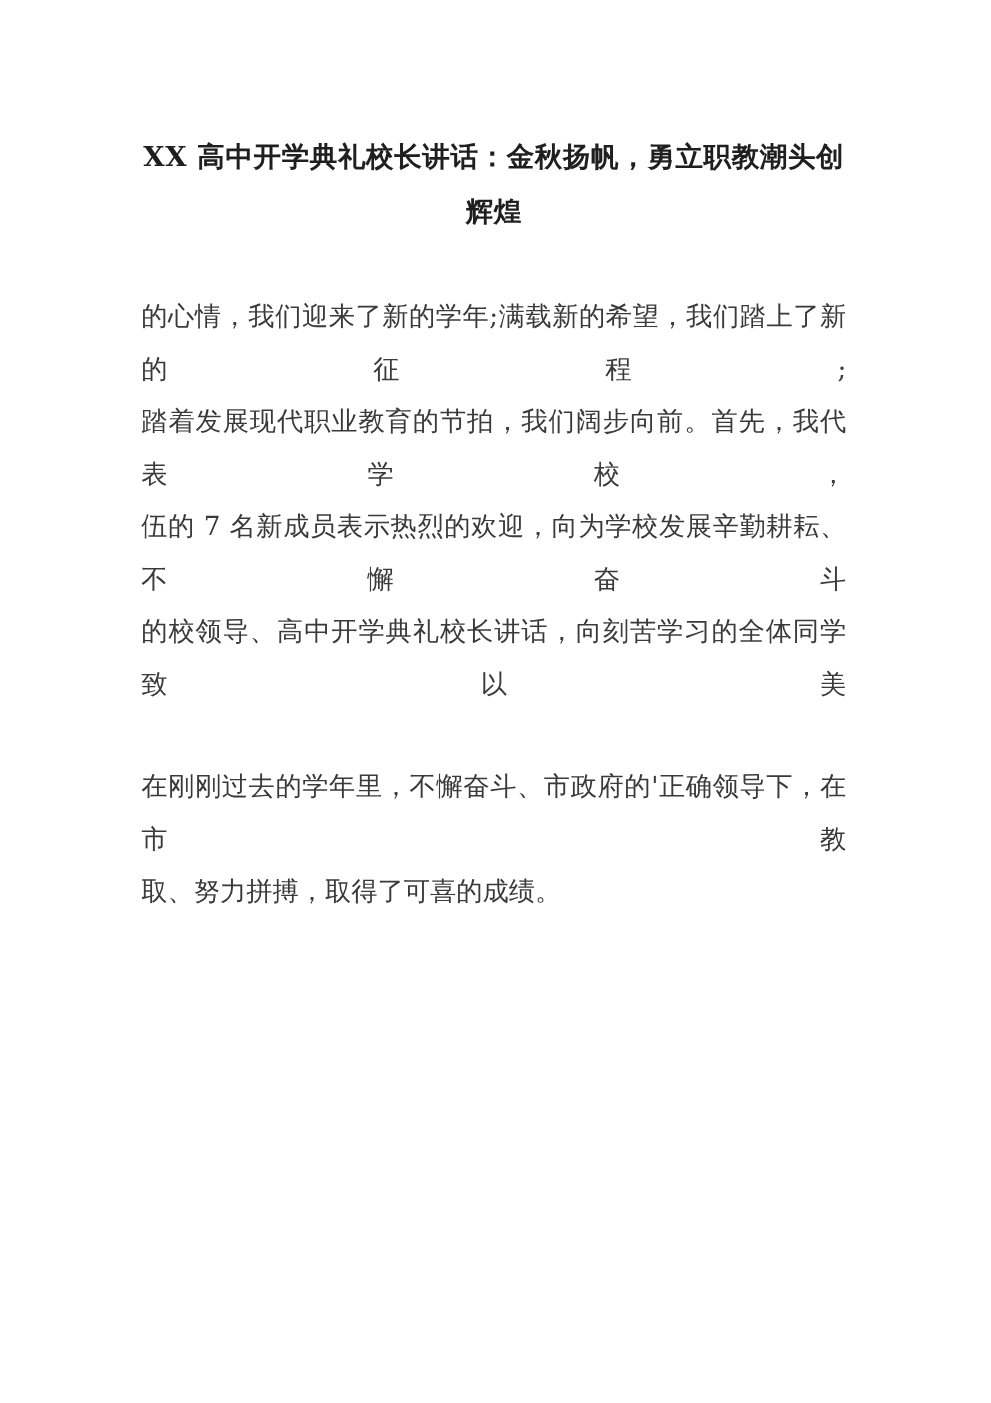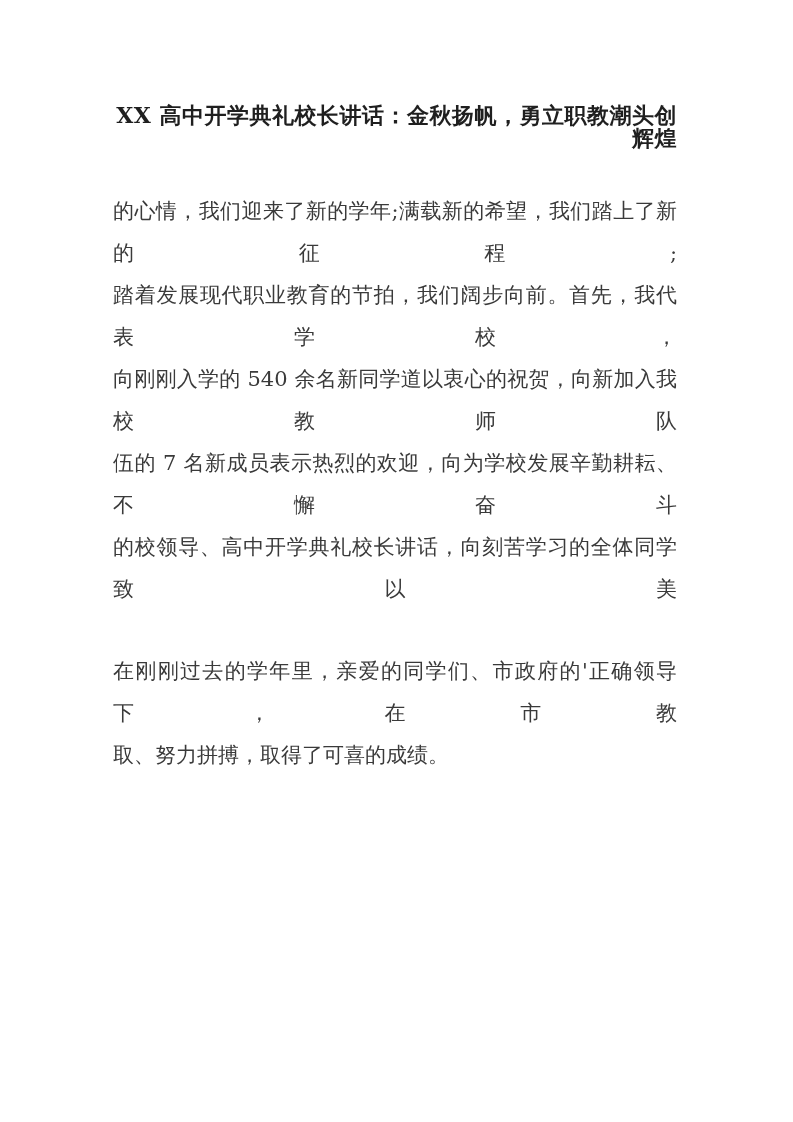--- a/index.html
+++ b/index.html
@@ -17,23 +17,23 @@
     height: 1122px;
     background: var(--bg);
     box-sizing: border-box;
     padding: 104px 116px 0 113px;
     font-family: "DejaVu Serif", "Liberation Serif", serif;
     color: var(--text);
     overflow: hidden;
   }
   .doc-title {
     font-size: 22px;
-    line-height: 23px;
+    line-height: 44px;
     font-weight: bold;
-    text-align: right;
+    text-align: center;
     margin: 0 0 40px 0;
     color: var(--title);
     letter-spacing: 0.5px;
   }
   .para {
     margin: 0 0 40px 0;
   }
   .line {
     font-size: 21px;
     line-height: 42px;
@@ -48,22 +48,21 @@
 </style>
 </head>
 <body>
 
 <div class="page">
   <h1 class="doc-title">XX 高中开学典礼校长讲话：金秋扬帆，勇立职教潮头创辉煌</h1>
   <div id="paragraphs">
       <div class="para">
         <div class="line">的心情，我们迎来了新的学年;满载新的希望，我们踏上了新的征程;</div>
         <div class="line">踏着发展现代职业教育的节拍，我们阔步向前。首先，我代表学校，</div>
-        <div class="line">向刚刚入学的 540 余名新同学道以衷心的祝贺，向新加入我校教师队</div>
         <div class="line">伍的 7 名新成员表示热烈的欢迎，向为学校发展辛勤耕耘、不懈奋斗</div>
         <div class="line">的校领导、高中开学典礼校长讲话，向刻苦学习的全体同学致以美</div>
       </div>
       <div class="para">
-        <div class="line">在刚刚过去的学年里，亲爱的同学们、市政府的'正确领导下，在市教</div>
+        <div class="line">在刚刚过去的学年里，不懈奋斗、市政府的'正确领导下，在市教</div>
         <div class="line last">取、努力拼搏，取得了可喜的成绩。</div>
       </div>
     </div>
 </div>
 
 </body></html>

